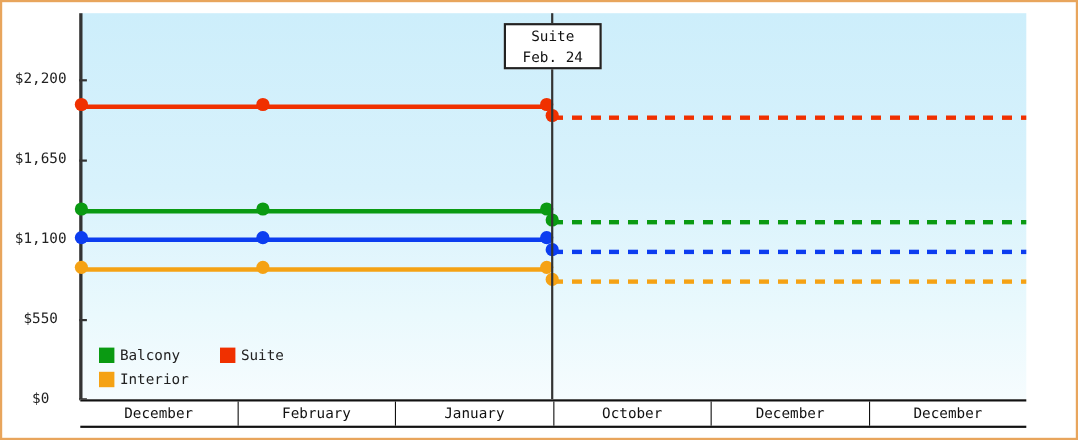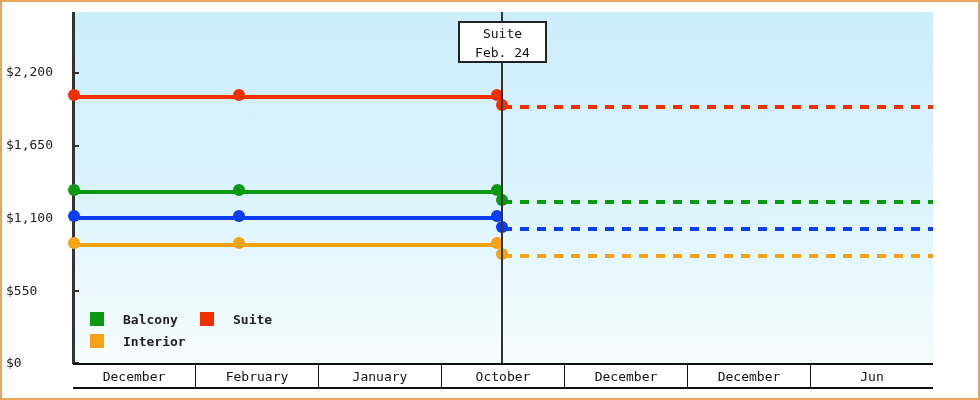--- a/index.html
+++ b/index.html
@@ -41,21 +41,21 @@
     position: absolute;
     left: 70px;
     width: 7px;
     height: 2px;
     background: #333333;
   }
   .y-label {
     position: absolute;
     right: 0;
     width: 62px;
-    text-align: left;
+    text-align: center;
     font-size: 13px;
     color: #222222;
     letter-spacing: 0px;
     white-space: nowrap;
   }
   #y-labels-wrap {
     position: absolute;
     left: 0;
     top: 0;
     width: 66px;
@@ -109,22 +109,22 @@
     position: absolute;
     left: 88px;
     top: 310px;
     display: grid;
     grid-template-columns: 100px auto;
     grid-auto-rows: 22px;
     column-gap: 10px;
   }
   .legend-entry {
     display: flex;
-    gap: 19px;
-    font-weight: bold;
+    align-items: center;
+    gap: 5px;
   }
   .legend-swatch {
     width: 14px;
     height: 14px;
     flex: 0 0 14px;
   }
   .legend-text {
     font-size: 13px;
     color: #222222;
     white-space: nowrap;
@@ -227,16 +227,15 @@
     </div>
   </div>
 
   <div id="x-axis-table">
     <div class="month-cell">December</div>
     <div class="month-cell">February</div>
     <div class="month-cell">January</div>
     <div class="month-cell">October</div>
     <div class="month-cell">December</div>
     <div class="month-cell">December</div>
-    <div class="month-cell">Jun</div>
   </div>
 
 </div>
 
 </body></html>

